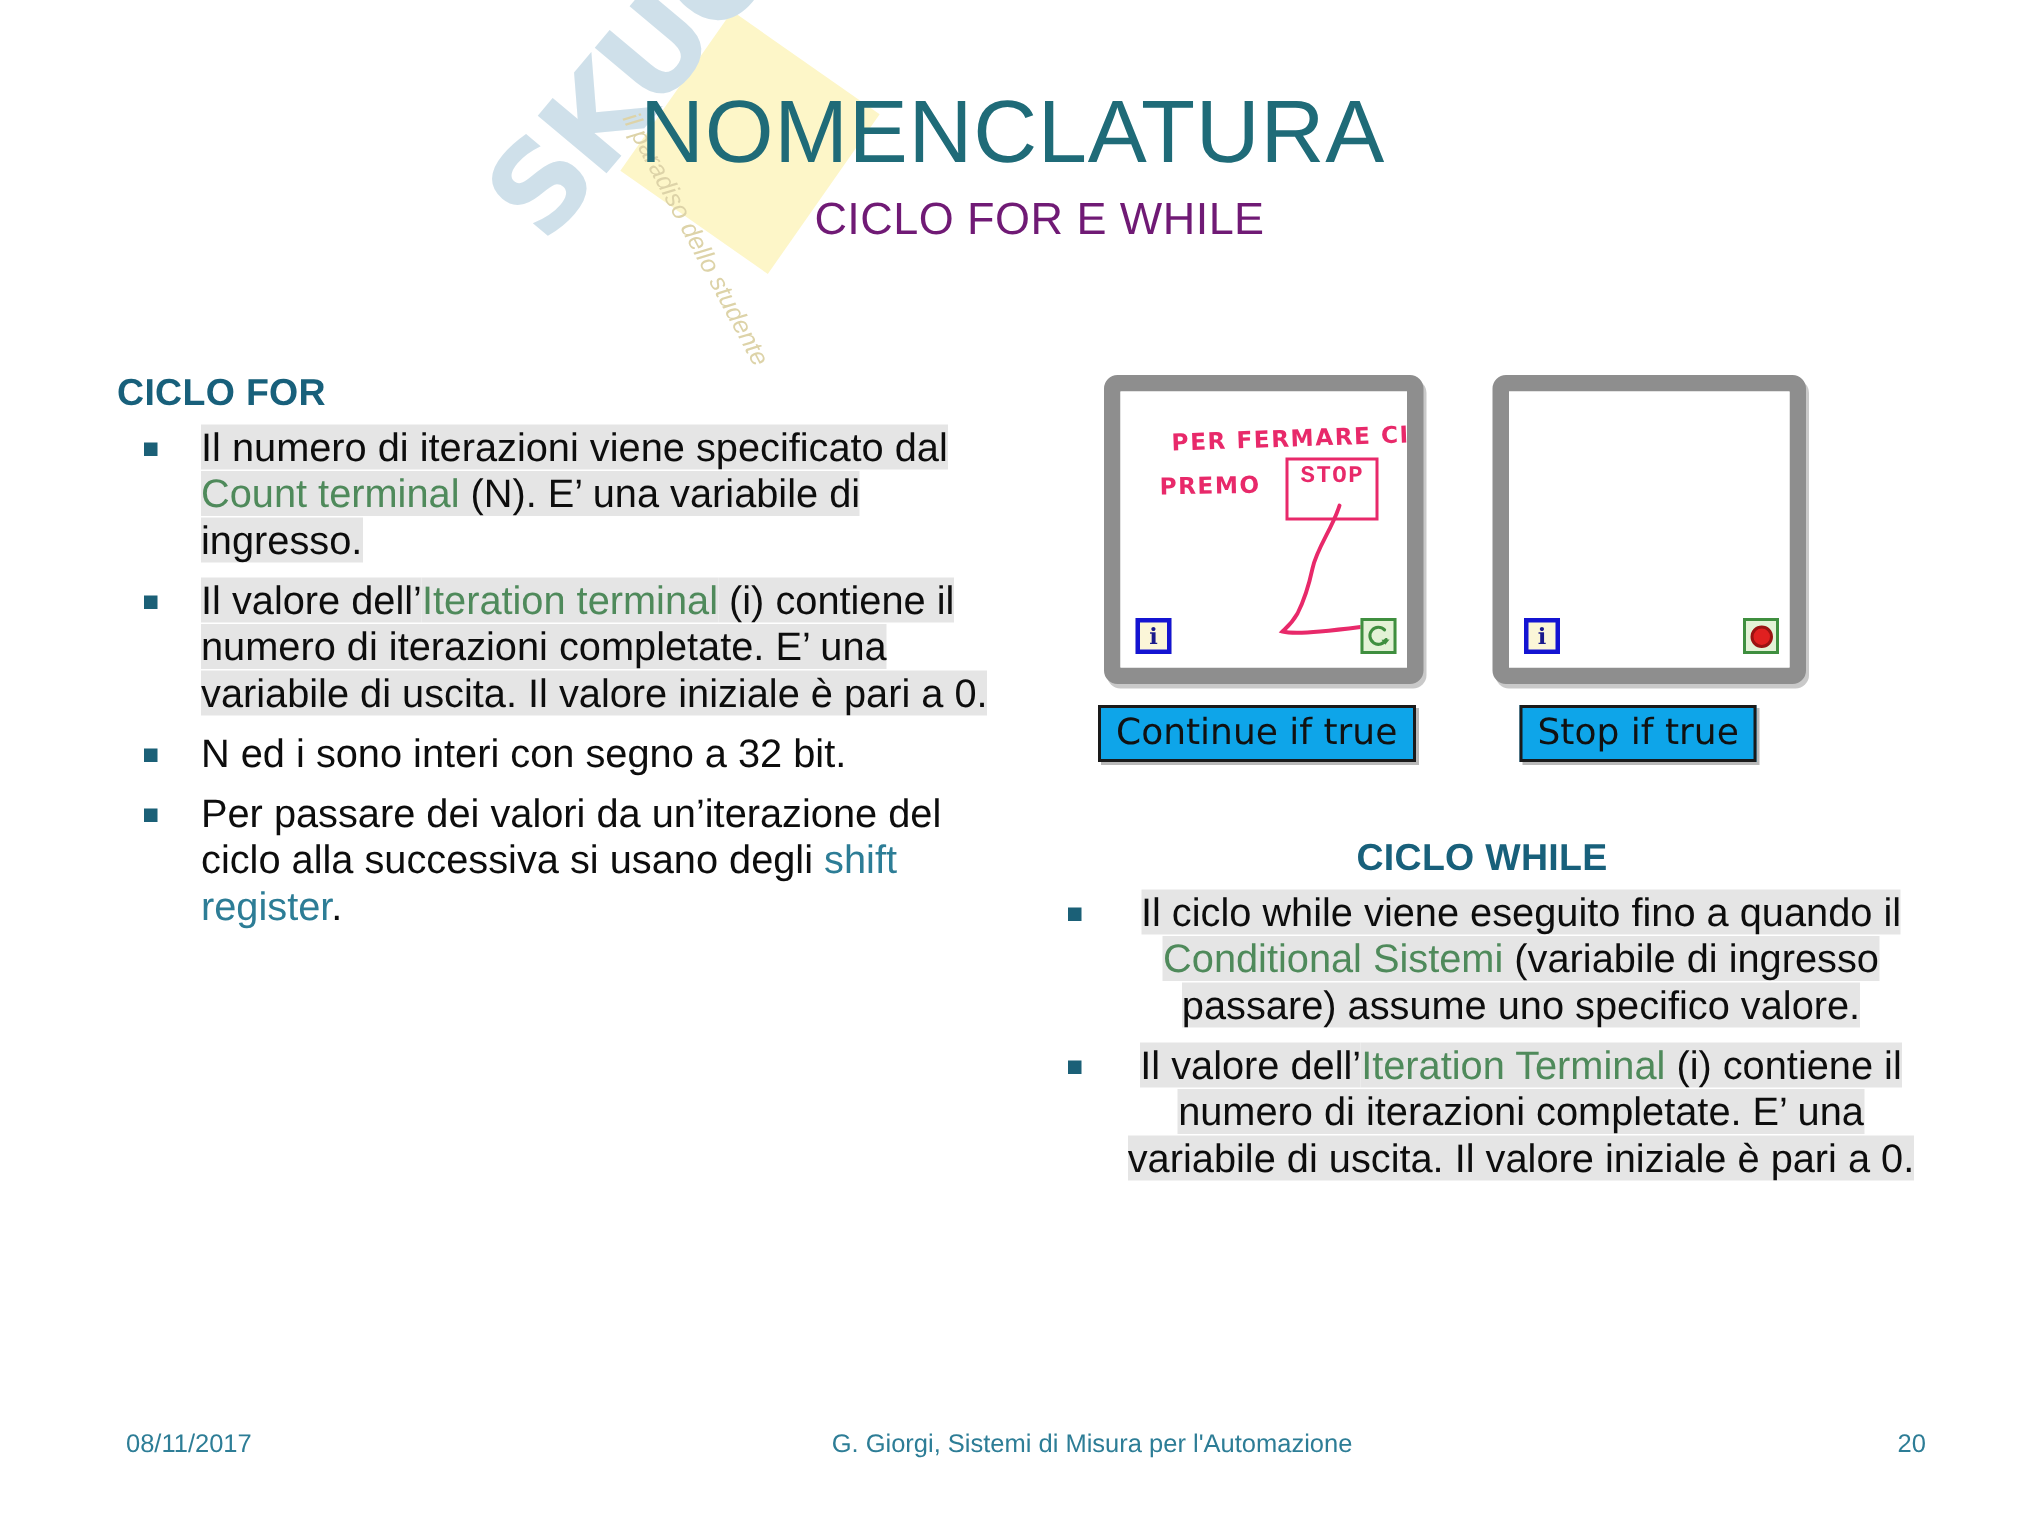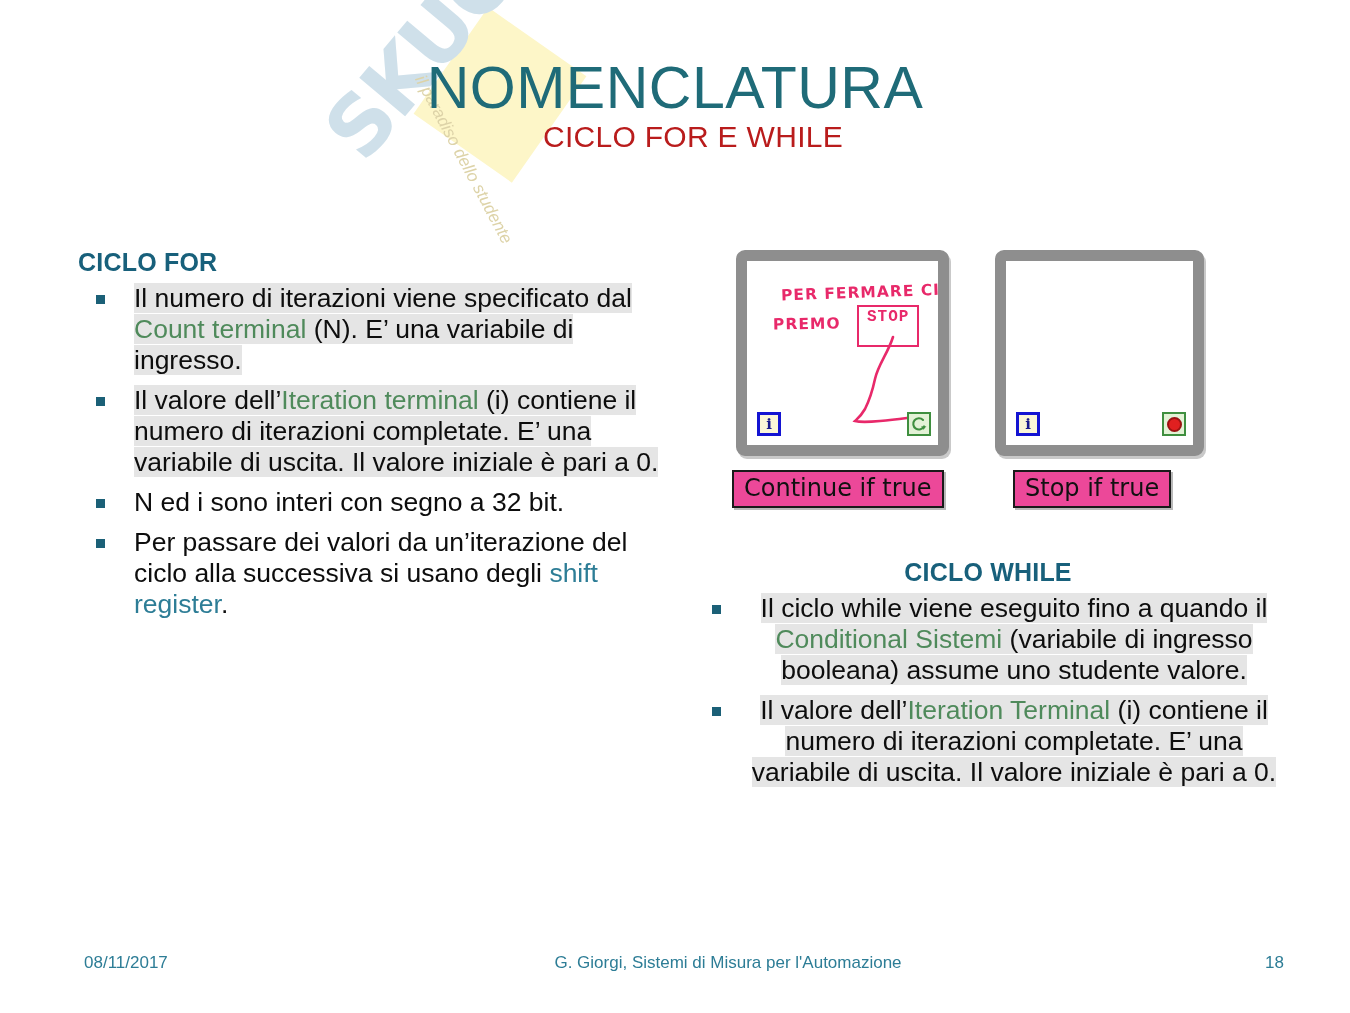--- a/index.html
+++ b/index.html
@@ -62,21 +62,22 @@
   #slide-title {
     font-size: 59px;
     color: #1f6b78;
     letter-spacing: 0.5px;
     line-height: 1.05;
     font-weight: normal;
     margin: 0;
   }
   #slide-subtitle {
     font-size: 30px;
-    color: #b91c1c;
+    color: #701a75;
+    margin-top: 10px;
     letter-spacing: 0.3px;
     padding-left: 36px;
   }
 
   
   .col-heading {
     font-size: 25px;
     font-weight: bold;
     color: #18607b;
     letter-spacing: 0.2px;
@@ -187,21 +188,21 @@
     background: #e3f2d6;
   }
   .stop-dot {
     width: 15px; height: 15px;
     border-radius: 50%;
     background: #e02020;
     border: 2px solid #9b1212;
   }
   .caption-box {
     position: absolute;
-    background: #ec4899;
+    background: #0ea5e9;
     border: 2px solid #1a1a1a;
     color: #111111;
     font-size: 24px;
     padding: 2px 10px 4px 10px;
     white-space: nowrap;
     font-family: "DejaVu Sans", sans-serif;
     box-shadow: 2px 2px 0 0 #b9b9b9;
   }
 
   
@@ -238,21 +239,21 @@
       <li><span class="bullet-marker"></span><span class="hl">Il numero di iterazioni viene specificato dal </span><span class="hl grn">Count terminal</span><span class="hl"> (N). E’ una variabile di ingresso.</span></li>
       <li><span class="bullet-marker"></span><span class="hl">Il valore dell’</span><span class="hl grn">Iteration terminal</span><span class="hl"> (i) contiene il numero di iterazioni completate. E’ una variabile di uscita. Il valore iniziale è pari a 0.</span></li>
       <li><span class="bullet-marker"></span><span>N ed i sono interi con segno a 32 bit.</span></li>
       <li><span class="bullet-marker"></span><span>Per passare dei valori da un’iterazione del ciclo alla successiva si usano degli </span><span class="tealtxt">shift register</span><span>.</span></li>
     </ul>
 </div>
 
 <div id="right-col">
   <div class="col-heading">CICLO WHILE</div>
   <ul class="bullets">
-      <li><span class="bullet-marker"></span><span class="hl">Il ciclo while viene eseguito fino a quando il </span><span class="hl grn">Conditional Sistemi</span><span class="hl"> (variabile di ingresso booleana) assume uno studente valore.</span></li>
+      <li><span class="bullet-marker"></span><span class="hl">Il ciclo while viene eseguito fino a quando il </span><span class="hl grn">Conditional Sistemi</span><span class="hl"> (variabile di ingresso passare) assume uno specifico valore.</span></li>
       <li><span class="bullet-marker"></span><span class="hl">Il valore dell’</span><span class="hl grn">Iteration Terminal</span><span class="hl"> (i) contiene il numero di iterazioni completate. E’ una variabile di uscita. Il valore iniziale è pari a 0.</span></li>
     </ul>
 </div>
 
 <div id="diagrams">
 
   <div class="loop-unit" style="left:0px;">
     <div class="loop-frame" style="width:213px;height:206px;">
       <div class="loop-inner">
 
@@ -297,14 +298,14 @@
       </div>
     </div>
     <div class="caption-box" style="left:18px; top:220px;">Stop if true</div>
   </div>
 
 </div>
 
 <div id="footer">
   <div class="f-left">08/11/2017</div>
   <div class="f-mid">G. Giorgi, Sistemi di Misura per l'Automazione</div>
-  <div class="f-right">18</div>
+  <div class="f-right">20</div>
 </div>
 
 </body></html>

